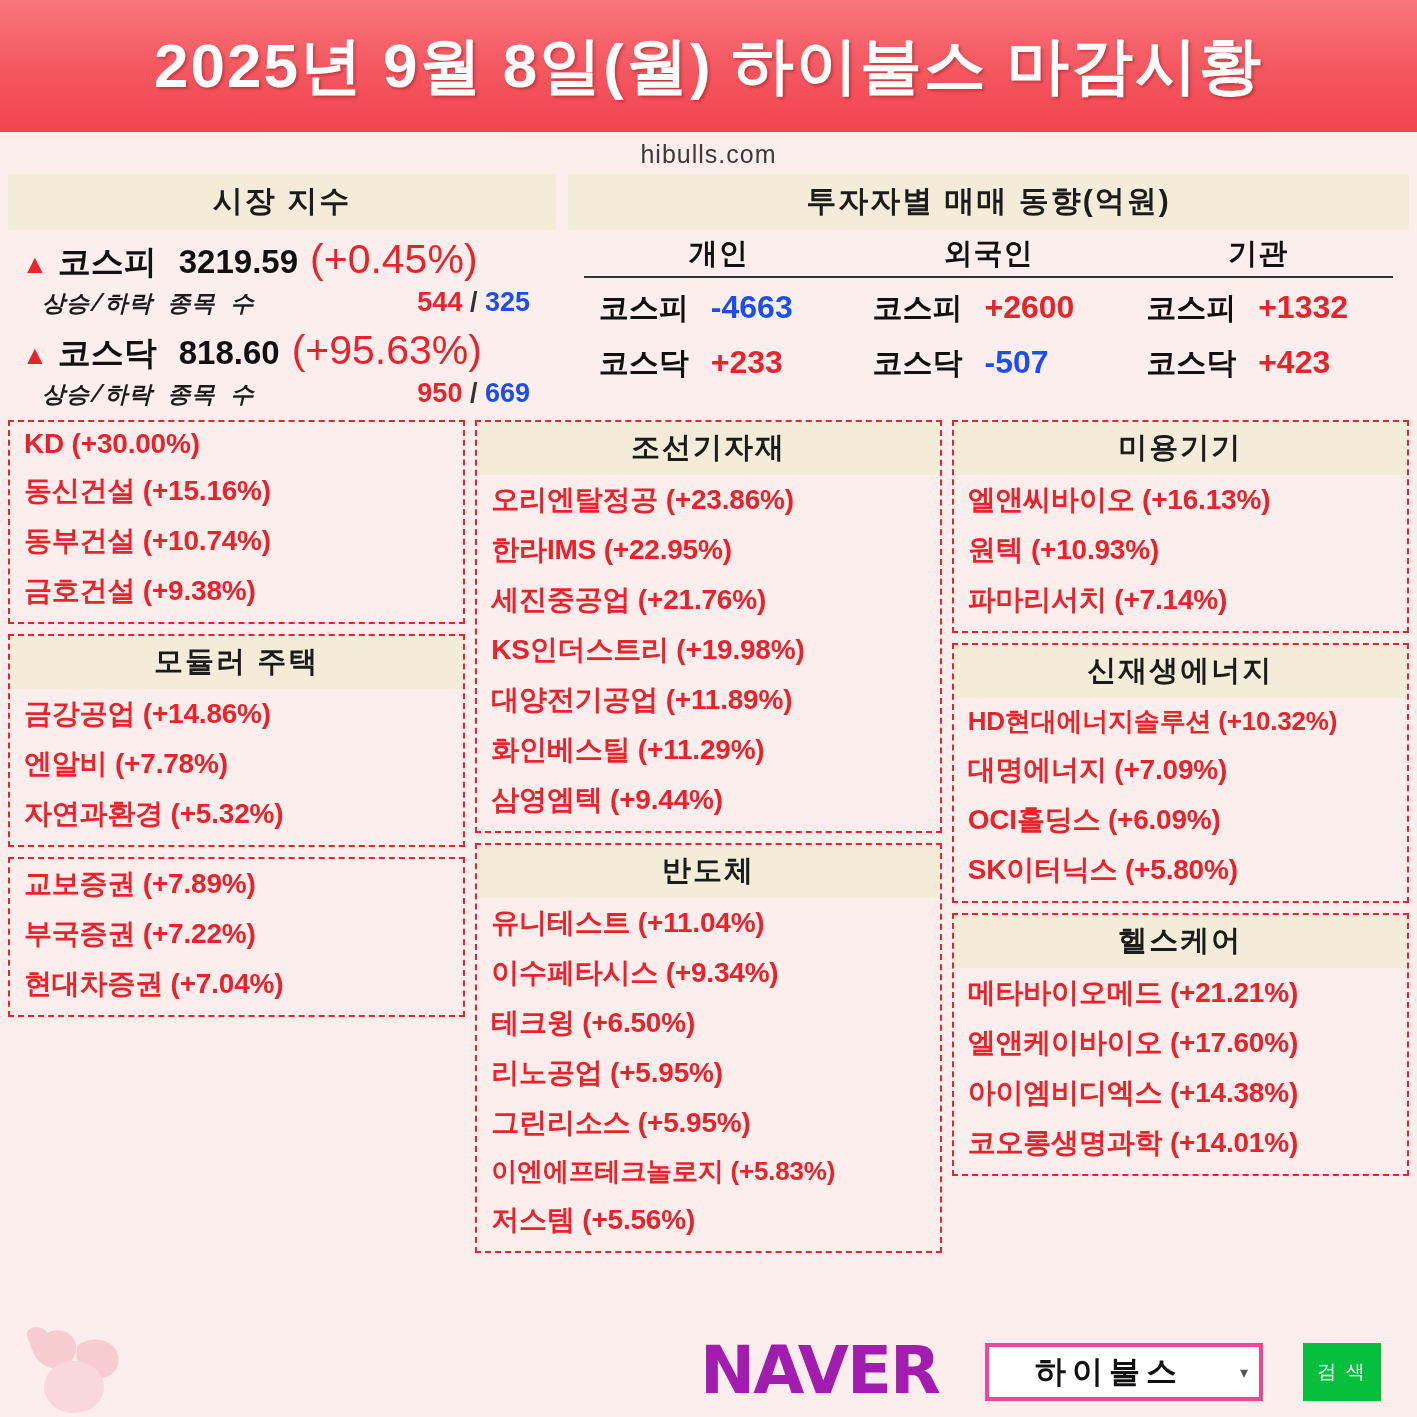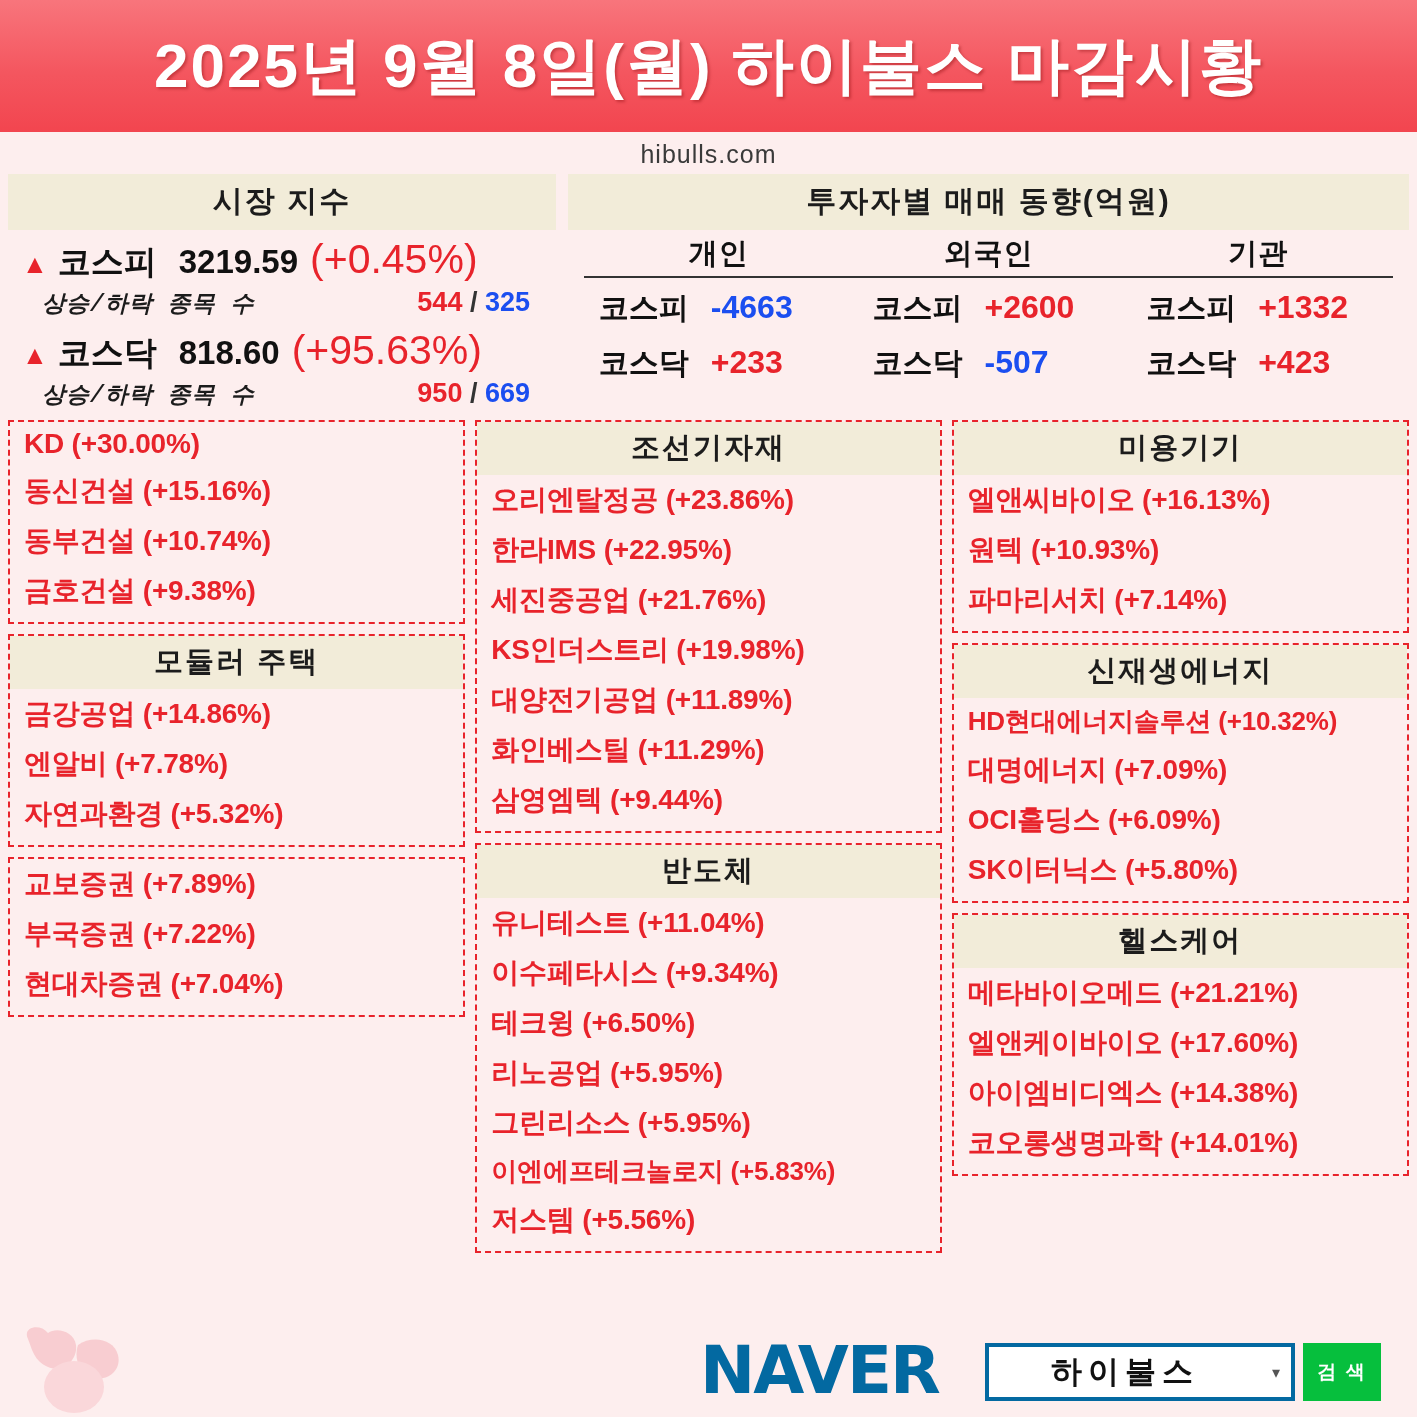--- a/index.html
+++ b/index.html
@@ -150,50 +150,50 @@
     left: 0; bottom: 0;
     width: 100%;
     height: 90px;
     pointer-events: none;
   }
   .naver {
     position: absolute;
     left: 700px; bottom: 8px;
     font-size: 66px;
     font-weight: bold;
-    color: #0369a1;
+    color: #a21caf;
     font-family: "DejaVu Sans", sans-serif;
     letter-spacing: -2px;
     pointer-events: auto;
   }
   .search-box {
     position: absolute;
     left: 985px; bottom: 16px;
-    width: 310px; height: 58px;
+    width: 278px; height: 58px;
     background: #fff;
-    border: 4px solid #0369a1;
+    border: 4px solid #ec4899;
     display: flex; align-items: center;
     pointer-events: auto;
   }
   .search-text {
     flex: 1; text-align: center;
     font-size: 31px; font-weight: bold; color: #111;
     letter-spacing: 6px;
   }
   .caret {
     width: 30px; text-align: center; color: #555; font-size: 16px;
   }
   .search-btn {
     position: absolute;
     left: 1303px; bottom: 16px;
     width: 78px; height: 58px;
     background: #06bf3d;
     color: #fff;
     display: flex; align-items: center; justify-content: center;
-    font-size: 19px; font-weight: bold; letter-spacing: 2px;
+    font-size: 19px; font-weight: normal; letter-spacing: 2px;
     pointer-events: auto;
   }
   .bull {
     position: absolute;
     left: 18px; bottom: 0px;
     width: 120px; height: 96px;
     opacity: .45;
     pointer-events: none;
   }
 </style>

